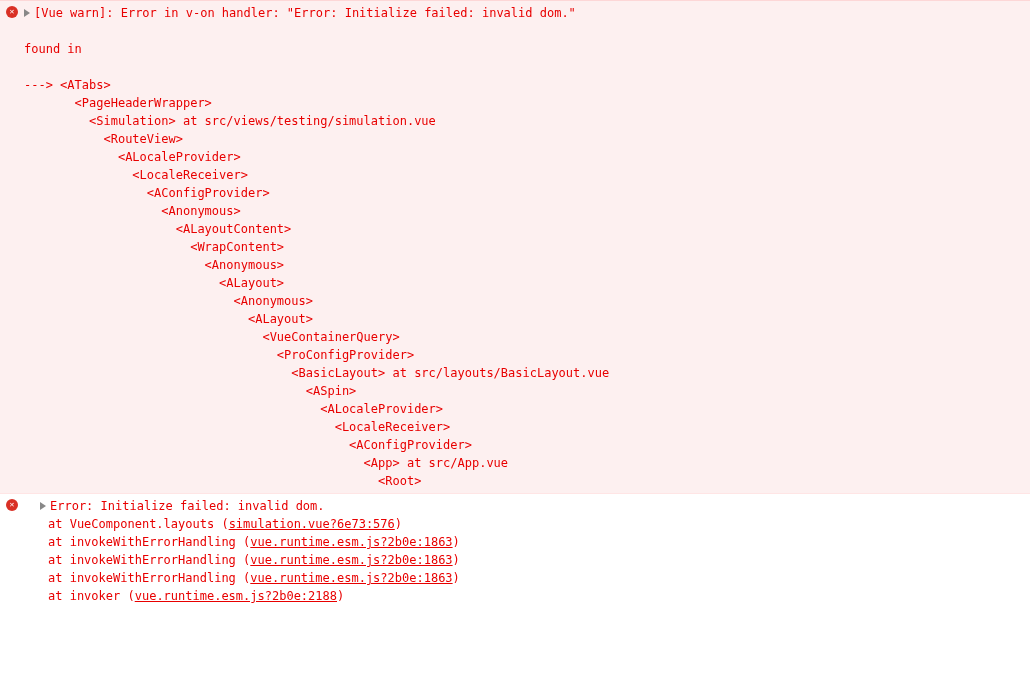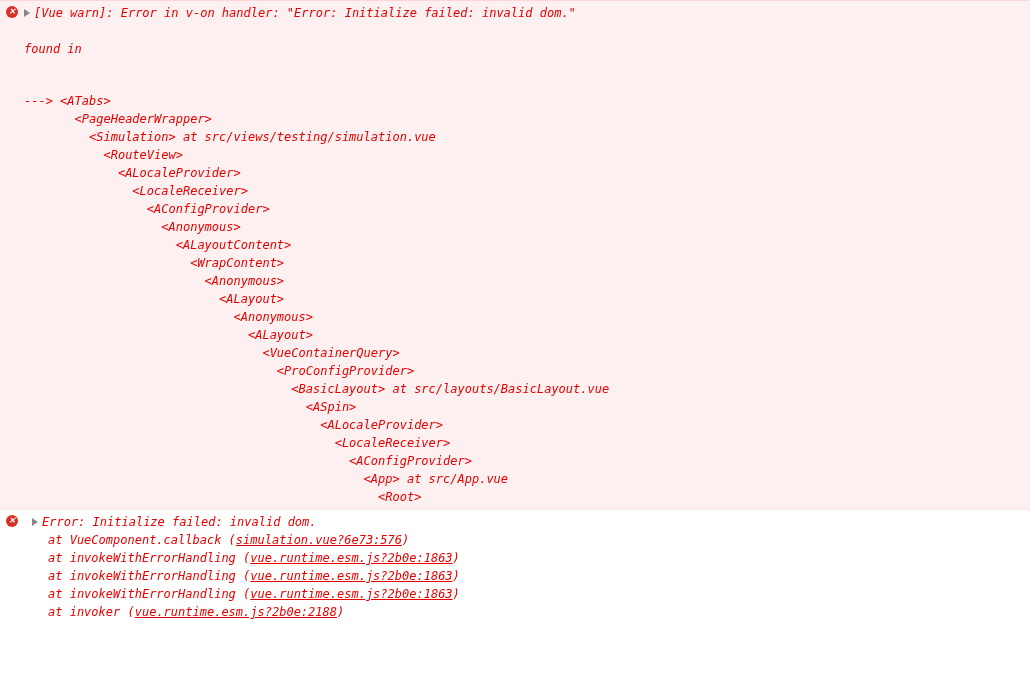--- a/index.html
+++ b/index.html
@@ -10,21 +10,20 @@
     body {
       font-family: Consolas, "Lucida Console", Menlo, Monaco, monospace;
       font-size: 12px;
       line-height: 18px;
       background: #fff;
     }
     .console-message {
       position: relative;
       padding: 3px 14px 3px 24px;
       border-top: 1px solid rgba(255,0,0,0.1);
-      font-style: italic;
     }
     .error-bg {
       background-color: #fdf0f0;
       color: #e80000;
     }
     .error-bg2 {
       background-color: #ffffff;
       color: #e80000;
     }
     .error-icon {
@@ -56,49 +55,49 @@
       margin-right: 4px;
       vertical-align: middle;
       position: relative;
       top: -1px;
     }
     .msg-line {
       white-space: pre;
     }
     .component-tree {
       white-space: pre;
-      margin-top: 16px;
+      margin-top: 0;
     }
     .trace-line {
       padding-left: 24px;
       white-space: pre-wrap;
     }
     .src-link {
       text-decoration: underline;
       cursor: pointer;
     }
     .first-error-line {
-      margin-left: 8px;
+      margin-left: 16px;
     }
   </style>
 </head>
 <body>
 
 <div class="console-message error-bg">
   <span class="error-icon"></span>
   <span class="disclosure"></span><span class="msg-line">[Vue warn]: Error in v-on handler: "Error: Initialize failed: invalid dom."</span>
   <div class="msg-line"> </div>
   <div class="msg-line">found in</div>
   <div class="msg-line"> </div>
   <div class="component-tree" id="component-tree"><div class="msg-line">---&gt; &lt;ATabs&gt;</div><div class="msg-line">       &lt;PageHeaderWrapper&gt;</div><div class="msg-line">         &lt;Simulation&gt; at src/views/testing/simulation.vue</div><div class="msg-line">           &lt;RouteView&gt;</div><div class="msg-line">             &lt;ALocaleProvider&gt;</div><div class="msg-line">               &lt;LocaleReceiver&gt;</div><div class="msg-line">                 &lt;AConfigProvider&gt;</div><div class="msg-line">                   &lt;Anonymous&gt;</div><div class="msg-line">                     &lt;ALayoutContent&gt;</div><div class="msg-line">                       &lt;WrapContent&gt;</div><div class="msg-line">                         &lt;Anonymous&gt;</div><div class="msg-line">                           &lt;ALayout&gt;</div><div class="msg-line">                             &lt;Anonymous&gt;</div><div class="msg-line">                               &lt;ALayout&gt;</div><div class="msg-line">                                 &lt;VueContainerQuery&gt;</div><div class="msg-line">                                   &lt;ProConfigProvider&gt;</div><div class="msg-line">                                     &lt;BasicLayout&gt; at src/layouts/BasicLayout.vue</div><div class="msg-line">                                       &lt;ASpin&gt;</div><div class="msg-line">                                         &lt;ALocaleProvider&gt;</div><div class="msg-line">                                           &lt;LocaleReceiver&gt;</div><div class="msg-line">                                             &lt;AConfigProvider&gt;</div><div class="msg-line">                                               &lt;App&gt; at src/App.vue</div><div class="msg-line">                                                 &lt;Root&gt;</div></div>
 </div>
 
 <div class="console-message error-bg2">
   <span class="error-icon"></span>
   <div class="first-error-line"><span class="disclosure"></span><span>Error: Initialize failed: invalid dom.</span></div>
   <div id="stack-trace">
-      <div class="trace-line"><span>at VueComponent.callback (</span><span class="src-link">simulation.vue?6e73:576</span><span>)</span></div>
+      <div class="trace-line"><span>at VueComponent.layouts (</span><span class="src-link">simulation.vue?6e73:576</span><span>)</span></div>
       <div class="trace-line"><span>at invokeWithErrorHandling (</span><span class="src-link">vue.runtime.esm.js?2b0e:1863</span><span>)</span></div>
       <div class="trace-line"><span>at invokeWithErrorHandling (</span><span class="src-link">vue.runtime.esm.js?2b0e:1863</span><span>)</span></div>
       <div class="trace-line"><span>at invokeWithErrorHandling (</span><span class="src-link">vue.runtime.esm.js?2b0e:1863</span><span>)</span></div>
       <div class="trace-line"><span>at invoker (</span><span class="src-link">vue.runtime.esm.js?2b0e:2188</span><span>)</span></div>
     </div>
 </div>
 
 </body></html>

